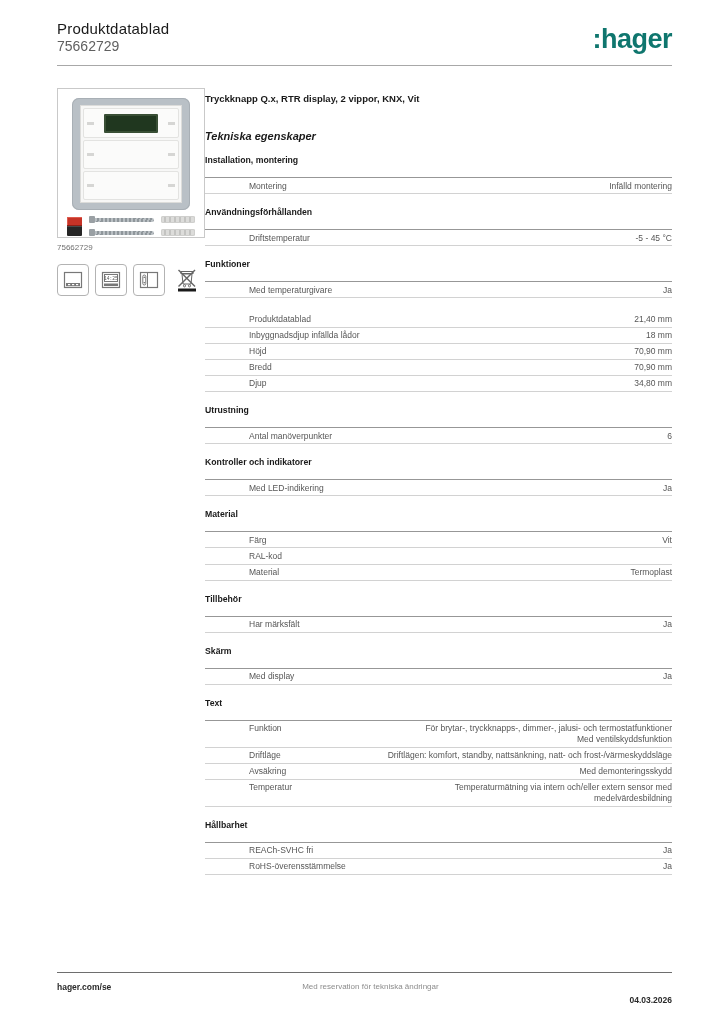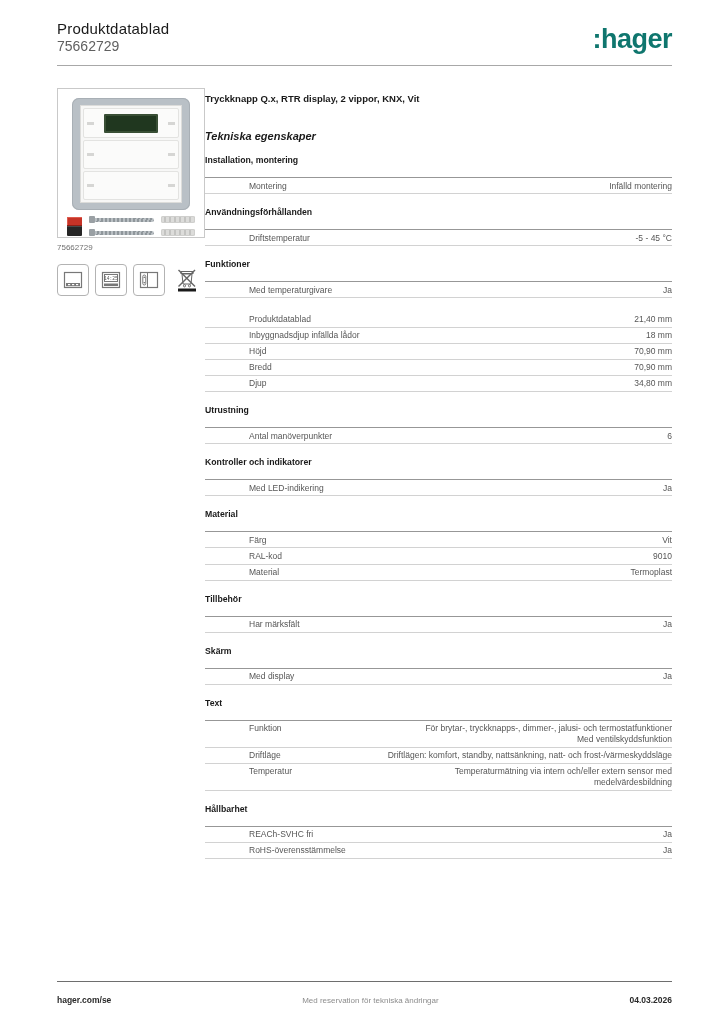--- a/index.html
+++ b/index.html
@@ -84,22 +84,22 @@
     display:flex; justify-content:space-between; align-items:flex-start;
     font-size:8.5px; color:#565656; padding:2.5px 0 2px 0; border-bottom:1px solid #d2d2d2;
     line-height:1.25;
   }
   .spec-label { white-space:nowrap; padding-right:10px;padding-left:44px; }
   .spec-value { flex:1; text-align:right; white-space:pre-line; }
 
   
   .footer {
     position:absolute; left:57px; right:52px; bottom:19px;
-    border-top:1px solid #6e6e6e; 
-    display:flex; justify-content:space-between; align-items:flex-end;gap:28px;
+    border-top:1px solid #6e6e6e; padding-top:9px;
+    display:flex; justify-content:space-between; align-items:flex-start;gap:28px;
   }
   .footer-left { font-size:8.5px; font-weight:bold; color:#2a2a2a; text-decoration:none; }
   .footer-center { font-size:8px; color:#8c8c8c; }
   .footer-right { font-size:8.5px; font-weight:bold; color:#2a2a2a;margin-top:13px; }
 </style>
 </head>
 <body>
 
 <div class="page">
 
@@ -250,21 +250,20 @@
             </div>
           </div>
           <div class="spec-section">
             <div class="spec-section-title">Material</div>
             <div class="spec-row">
               <div class="spec-label">Färg</div>
               <div class="spec-value">Vit</div>
             </div>
             <div class="spec-row">
               <div class="spec-label">RAL-kod</div>
-              <div class="spec-value">9010</div>
             </div>
             <div class="spec-row">
               <div class="spec-label">Material</div>
               <div class="spec-value">Termoplast</div>
             </div>
           </div>
           <div class="spec-section">
             <div class="spec-section-title">Tillbehör</div>
             <div class="spec-row">
               <div class="spec-label">Har märksfält</div>
@@ -281,20 +280,24 @@
           <div class="spec-section">
             <div class="spec-section-title">Text</div>
             <div class="spec-row">
               <div class="spec-label">Funktion</div>
               <div class="spec-value">För brytar-, tryckknapps-, dimmer-, jalusi- och termostatfunktioner
 Med ventilskyddsfunktion</div>
             </div>
             <div class="spec-row">
               <div class="spec-label">Driftläge</div>
               <div class="spec-value">Driftlägen: komfort, standby, nattsänkning, natt- och frost-/värmeskyddsläge</div>
+            </div>
+            <div class="spec-row">
+              <div class="spec-label">Avsäkring</div>
+              <div class="spec-value">Med demonteringsskydd</div>
             </div>
             <div class="spec-row">
               <div class="spec-label">Temperatur</div>
               <div class="spec-value">Temperaturmätning via intern och/eller extern sensor med
 medelvärdesbildning</div>
             </div>
           </div>
           <div class="spec-section">
             <div class="spec-section-title">Hållbarhet</div>
             <div class="spec-row">

